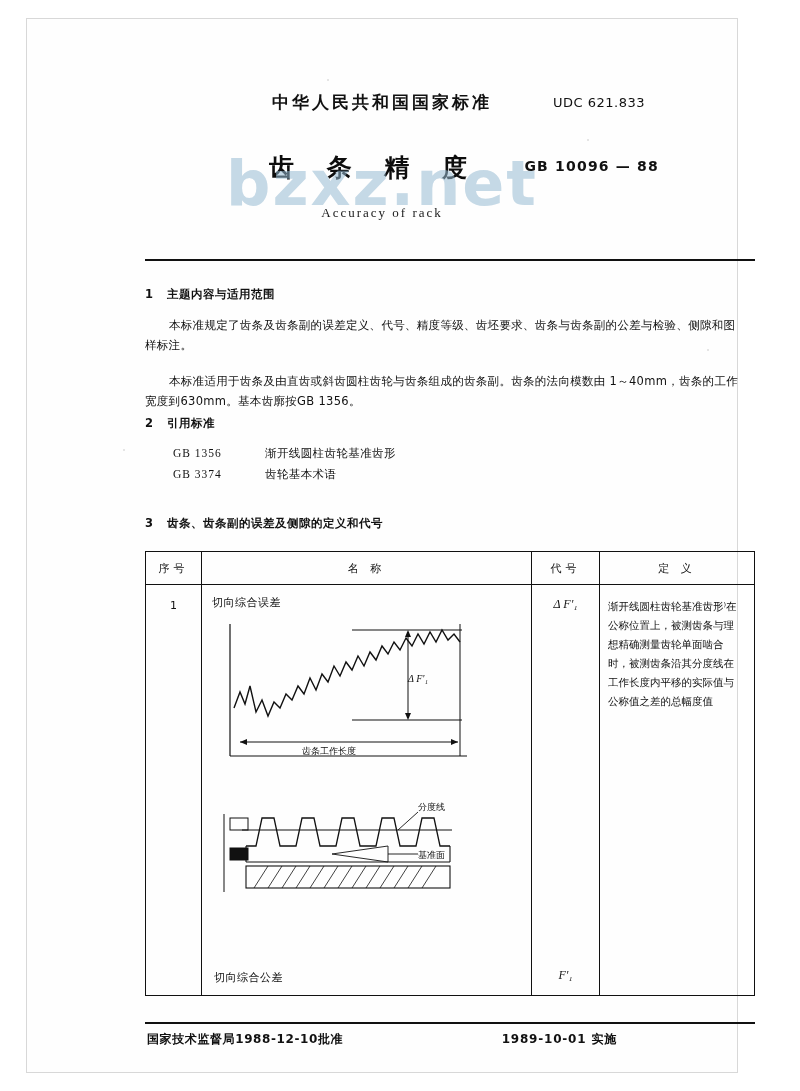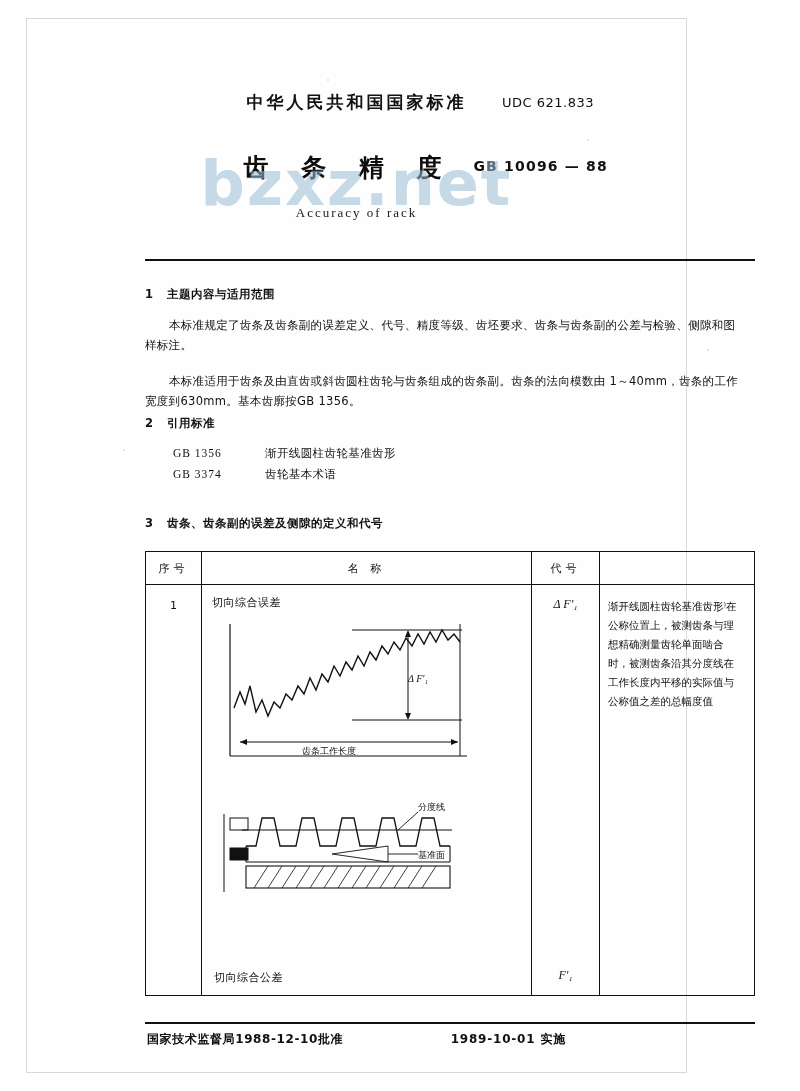--- a/index.html
+++ b/index.html
@@ -14,21 +14,21 @@
     position: relative;
     width: 800px;
     height: 1091px;
     background: #ffffff;
     overflow: hidden;
   }
   .scan {
     position: absolute;
     left: 26px;
     top: 18px;
-    width: 661px;
+    width: 712px;
     height: 1055px;
     background: #fefefe;
     border: 1px solid #d8d8d8;
     box-sizing: border-box;
   }
   
   .hdr-national {
     position: absolute;
     left: 0;
     right: 0;
@@ -307,20 +307,21 @@
 
     <div class="sec" style="left:118px; top:497px;">
       <span class="num">3</span><span>齿条、齿条副的误差及侧隙的定义和代号</span>
     </div>
 
     <div class="tbl">
       <div class="row-head">
         <div class="cell c-seq">序号</div>
         <div class="cell c-name">名        称</div>
         <div class="cell c-code">代号</div>
+        <div class="cell c-def">定      义</div>
       </div>
 
       <div class="row-body">
         <div class="body-seq">1</div>
 
         <div class="body-name">
           <div class="name-label">切向综合误差</div>
 
           <div class="figwrap">
             <svg width="310" height="160" viewBox="0 0 310 160">

